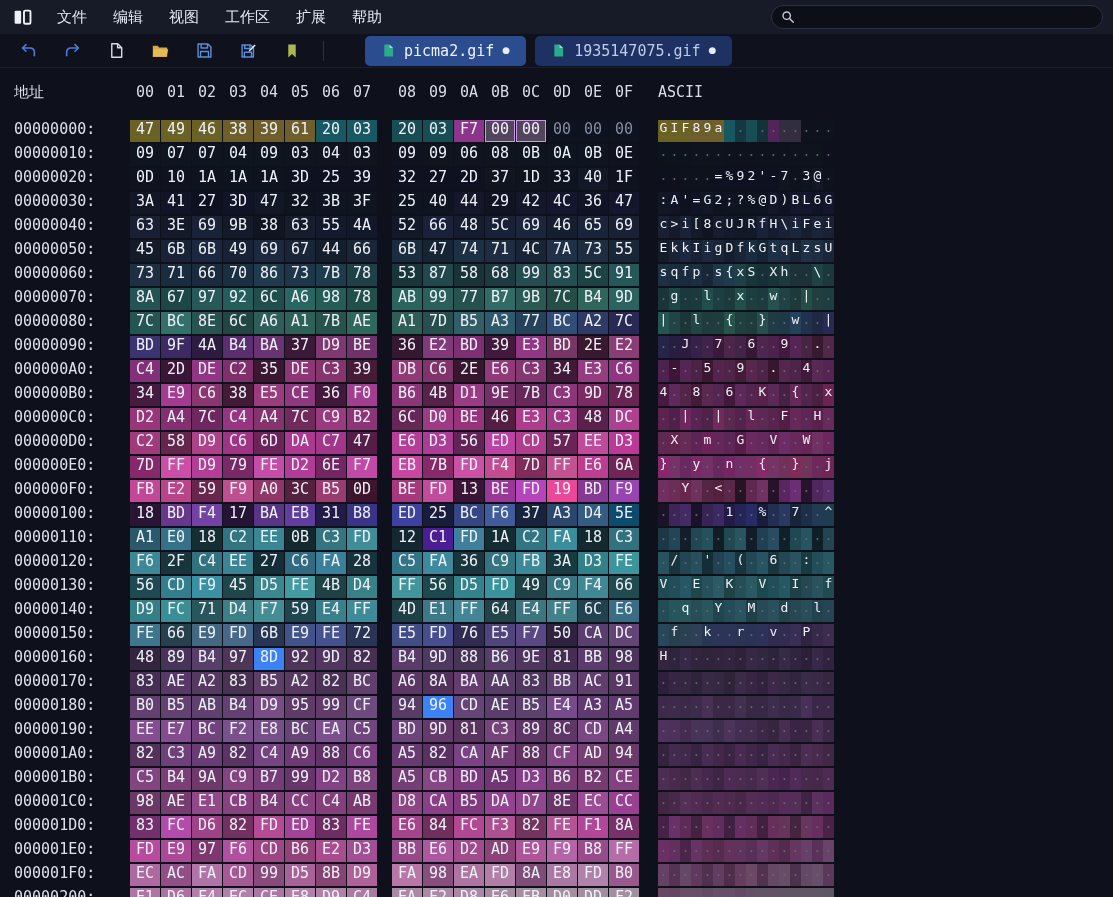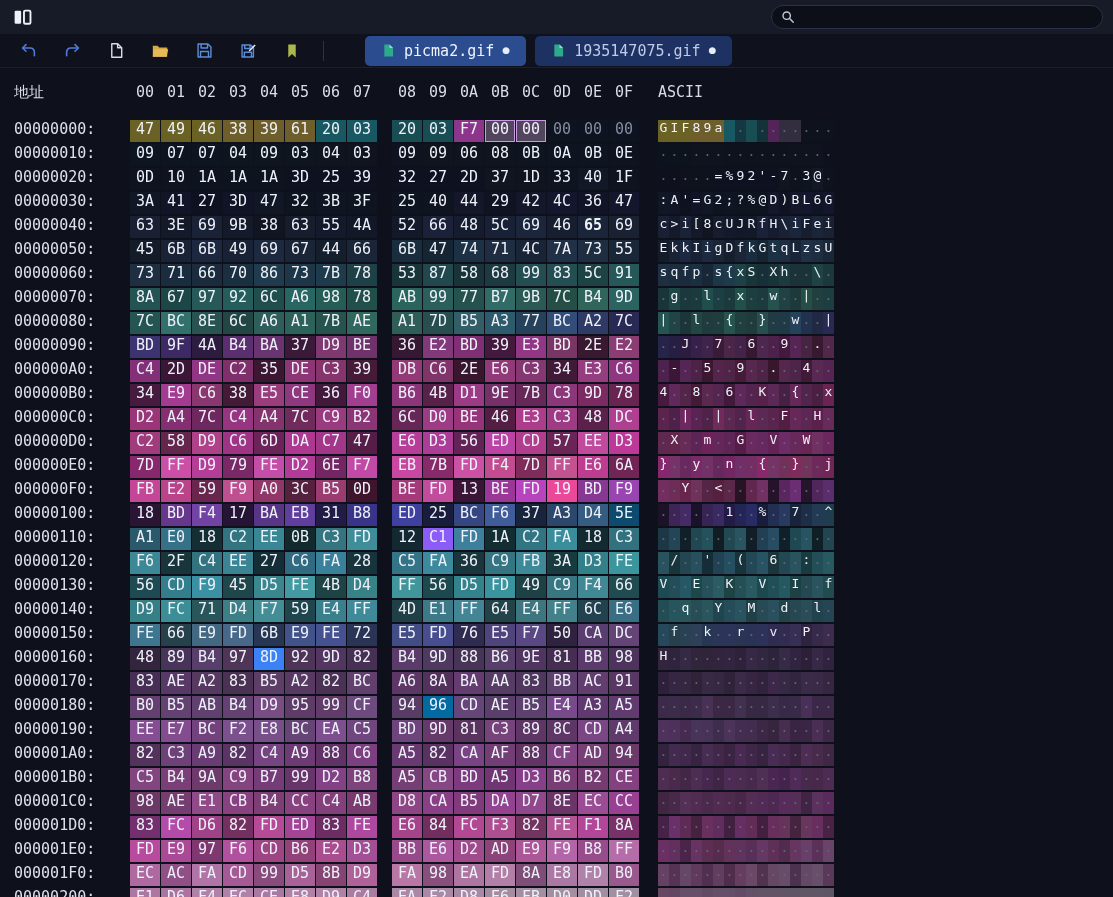--- a/index.html
+++ b/index.html
@@ -61,20 +61,28 @@
 
 <div class="app">
 
   <header class="menubar">
     <div class="logo">
       <svg viewBox="0 0 20 20" width="21" height="21">
         <rect x="2.5" y="3.5" width="6.2" height="12.5" rx="1.2" fill="#eef1f8"></rect>
         <rect x="11.4" y="3.5" width="6.2" height="12.5" rx="1.2" fill="none" stroke="#eef1f8" stroke-width="1.8"></rect>
       </svg>
     </div>
+    <nav id="menu" style="display:flex;">
+        <span class="menu-item">文件</span>
+        <span class="menu-item">编辑</span>
+        <span class="menu-item">视图</span>
+        <span class="menu-item">工作区</span>
+        <span class="menu-item">扩展</span>
+        <span class="menu-item">帮助</span>
+      </nav>
     <div class="searchbox">
       <span style="display:flex;">
         <svg viewBox="0 0 16 16" width="14" height="14" fill="none" stroke="#c3c9d8" stroke-width="1.6" stroke-linecap="round">
           <circle cx="6.5" cy="6.5" r="4.2"></circle>
             <path d="M9.8 9.8 14 14"></path>
         </svg>
       </span>
       <input value="" placeholder="" style="">
     </div>
   </header>
@@ -335,21 +343,21 @@
           <span class="bcell" style="left: 423px; background: rgb(26, 33, 56);">66</span>
           <span class="acell" style="left: 757px; background: rgb(26, 33, 56);">f</span>
           <span class="bcell" style="left: 454px; background: rgb(22, 28, 48);">48</span>
           <span class="acell" style="left: 768px; background: rgb(22, 28, 48);">H</span>
           <span class="bcell" style="left: 485px; background: rgb(25, 33, 54);">5C</span>
           <span class="acell" style="left: 779px; background: rgb(25, 33, 54);">\</span>
           <span class="bcell" style="left: 516px; background: rgb(27, 37, 59);">69</span>
           <span class="acell" style="left: 790px; background: rgb(27, 37, 59);">i</span>
           <span class="bcell" style="left: 547px; background: rgb(22, 30, 48);">46</span>
           <span class="acell" style="left: 801px; background: rgb(22, 30, 48);">F</span>
-          <span class="bcell" style="left: 578px; background: rgb(27, 37, 58); font-weight: bold;">65</span>
+          <span class="bcell" style="left: 578px; background: rgb(27, 37, 58);">65</span>
           <span class="acell" style="left: 812px; background: rgb(27, 37, 58);">e</span>
           <span class="bcell" style="left: 609px; background: rgb(25, 33, 51);">69</span>
           <span class="acell" style="left: 823px; background: rgb(25, 33, 51);">i</span>
         </div>
         <div class="hexrow" style="top: 120px;">
           <span class="addr">00000050:</span>
           <span class="bcell" style="left: 130px; background: rgb(20, 27, 41);">45</span>
           <span class="acell" style="left: 658px; background: rgb(20, 27, 41);">E</span>
           <span class="bcell" style="left: 161px; background: rgb(26, 35, 53);">6B</span>
           <span class="acell" style="left: 669px; background: rgb(26, 35, 53);">k</span>
@@ -780,21 +788,21 @@
           <span class="bcell" style="left: 254px; background: rgb(57, 135, 148);">EE</span>
           <span class="acell dim" style="left: 702px; background: rgb(57, 135, 148);">.</span>
           <span class="bcell" style="left: 285px; background: rgb(18, 41, 45);">0B</span>
           <span class="acell dim" style="left: 713px; background: rgb(18, 41, 45);">.</span>
           <span class="bcell" style="left: 316px; background: rgb(52, 117, 127);">C3</span>
           <span class="acell dim" style="left: 724px; background: rgb(52, 117, 127);">.</span>
           <span class="bcell" style="left: 347px; background: rgb(62, 141, 153);">FD</span>
           <span class="acell dim" style="left: 735px; background: rgb(62, 141, 153);">.</span>
           <span class="bcell" style="left: 392px; background: rgb(20, 40, 49);">12</span>
           <span class="acell dim" style="left: 746px; background: rgb(20, 40, 49);">.</span>
-          <span class="bcell" style="left: 423px; background: #8b5cf6;">C1</span>
+          <span class="bcell" style="left: 423px; background: #4c1d95;">C1</span>
           <span class="acell dim" style="left: 757px; background: rgb(51, 104, 129);">.</span>
           <span class="bcell" style="left: 454px; background: rgb(62, 127, 156);">FD</span>
           <span class="acell dim" style="left: 768px; background: rgb(62, 127, 156);">.</span>
           <span class="bcell" style="left: 485px; background: rgb(19, 46, 51);">1A</span>
           <span class="acell dim" style="left: 779px; background: rgb(19, 46, 51);">.</span>
           <span class="bcell" style="left: 516px; background: rgb(48, 117, 129);">C2</span>
           <span class="acell dim" style="left: 790px; background: rgb(48, 117, 129);">.</span>
           <span class="bcell" style="left: 547px; background: rgb(58, 141, 155);">FA</span>
           <span class="acell dim" style="left: 801px; background: rgb(58, 141, 155);">.</span>
           <span class="bcell" style="left: 578px; background: rgb(19, 43, 48);">18</span>
@@ -1025,21 +1033,21 @@
           <span class="bcell" style="left: 254px; background: rgb(121, 76, 131);">D9</span>
           <span class="acell dim" style="left: 702px; background: rgb(121, 76, 131);">.</span>
           <span class="bcell" style="left: 285px; background: rgb(95, 59, 103);">95</span>
           <span class="acell dim" style="left: 713px; background: rgb(95, 59, 103);">.</span>
           <span class="bcell" style="left: 316px; background: rgb(97, 60, 105);">99</span>
           <span class="acell dim" style="left: 724px; background: rgb(97, 60, 105);">.</span>
           <span class="bcell" style="left: 347px; background: rgb(110, 75, 126);">CF</span>
           <span class="acell dim" style="left: 735px; background: rgb(110, 75, 126);">.</span>
           <span class="bcell" style="left: 392px; background: rgb(89, 60, 101);">94</span>
           <span class="acell dim" style="left: 746px; background: rgb(89, 60, 101);">.</span>
-          <span class="bcell" style="left: 423px; background: #0369a1;">96</span>
+          <span class="bcell" style="left: 423px; background: #3b82f6;">96</span>
           <span class="acell dim" style="left: 757px; background: rgb(90, 61, 102);">.</span>
           <span class="bcell" style="left: 454px; background: rgb(102, 70, 120);">CD</span>
           <span class="acell dim" style="left: 768px; background: rgb(102, 70, 120);">.</span>
           <span class="bcell" style="left: 485px; background: rgb(91, 62, 107);">AE</span>
           <span class="acell dim" style="left: 779px; background: rgb(91, 62, 107);">.</span>
           <span class="bcell" style="left: 516px; background: rgb(94, 64, 111);">B5</span>
           <span class="acell dim" style="left: 790px; background: rgb(94, 64, 111);">.</span>
           <span class="bcell" style="left: 547px; background: rgb(121, 74, 139);">E4</span>
           <span class="acell dim" style="left: 801px; background: rgb(121, 74, 139);">.</span>
           <span class="bcell" style="left: 578px; background: rgb(96, 58, 110);">A3</span>

